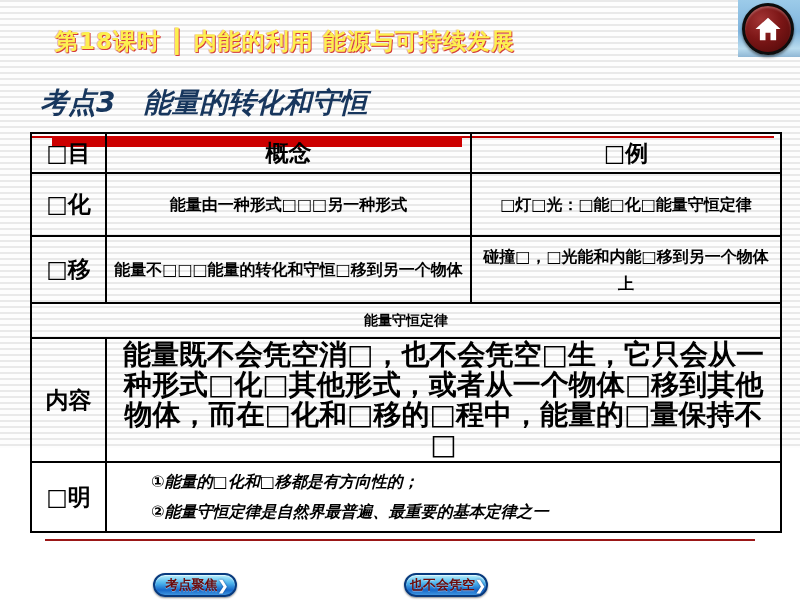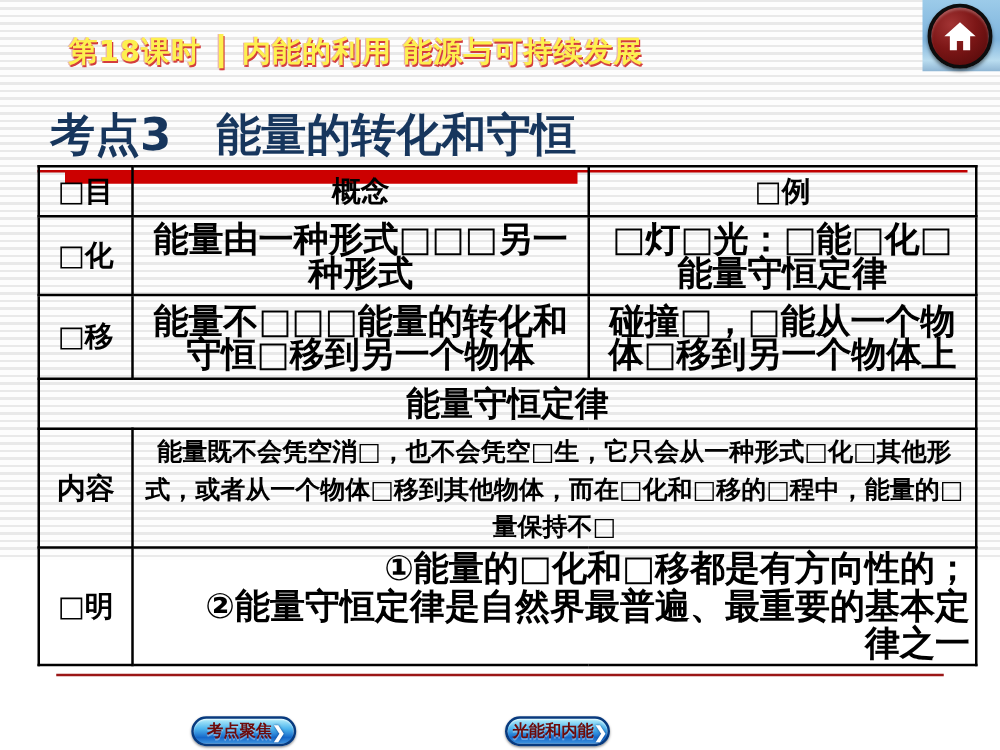--- a/index.html
+++ b/index.html
@@ -30,21 +30,21 @@
     position:absolute;left:4px;top:3px;width:52px;height:52px;border-radius:50%;
     border:3px solid #0d0d0d;cursor:pointer;padding:0;
     background:radial-gradient(circle at 35% 30%,#a23434 0%,#7c1616 45%,#4c0808 100%);
     box-shadow:0 2px 3px rgba(0,0,0,.5), inset 0 2px 2px rgba(255,255,255,.25);
     display:flex;align-items:center;justify-content:center;
   }
   .home-btn svg{width:30px;height:30px;display:block;}
   
   .section-title{
     position:absolute;left:40px;top:84px;
-    font-size:36px;font-weight:bold;color:#17365d;white-space:nowrap;
+    font-size:28px;font-weight:bold;color:#17365d;white-space:nowrap;font-style:italic;
   }
   
   .table-wrap{position:absolute;left:30px;top:132px;width:750px;height:370px;}
   .red-line{
     position:absolute;left:0;top:4px;width:744px;height:2px;
     background:#c00000;z-index:1;
   }
   .red-bar{
     position:absolute;left:22px;top:4px;width:410px;height:11px;
     background:#cc0000;z-index:1;
@@ -53,28 +53,28 @@
     position:relative;z-index:2;border-collapse:collapse;
     width:750px;table-layout:fixed;background:transparent;
   }
   table.concept td{
     border:2px solid #000;color:#000;font-weight:bold;
     text-align:center;vertical-align:middle;padding:1px 4px;
     overflow:hidden;
   }
   td.hdr{height:36px;font-size:23px;}
   td.lbl{font-size:23px;}
-  td.txt{font-size:28px;line-height:27px;}
+  td.txt{font-size:16px;line-height:27px;}
   tr.r2 td{height:59px;}
   tr.r3 td{height:63px;}
-  td.span-row{height:31px;font-size:27px;}
+  td.span-row{height:31px;font-size:14px;}
   tr.r5 td{height:91px;}
-  tr.r5 td.txt{line-height:30px;font-size:20px;padding:1px 8px;}
+  tr.r5 td.txt{line-height:30px;font-size:28px;padding:1px 8px;}
   tr.r6 td{height:66px;}
-  tr.r6 td.txt{text-align:right;padding-left:34px;line-height:30px;}
+  tr.r6 td.txt{text-align:left;padding-left:44px;line-height:30px;font-style:italic;}
   
   .bottom-rule{
     position:absolute;left:45px;top:539px;width:710px;height:2px;background:#9b1717;
   }
   
   .pill{
     position:absolute;top:573px;width:84px;height:24px;border-radius:12px;
     border:2px solid #083a7e;cursor:pointer;padding:0 2px 0 6px;
     background:linear-gradient(180deg,#b8f0fb 0%,#4fb6ee 40%,#1668c9 75%,#3f95e0 100%);
     box-shadow:0 1px 2px rgba(0,0,0,.45), inset 0 1px 1px rgba(255,255,255,.6);
@@ -127,21 +127,21 @@
         <td class="hdr">□例</td>
       </tr>
       <tr class="r2">
         <td class="lbl">□化</td>
         <td class="txt">能量由一种形式□□□另一种形式</td>
         <td class="txt">□灯□光：□能□化□能量守恒定律</td>
       </tr>
       <tr class="r3">
         <td class="lbl">□移</td>
         <td class="txt">能量不□□□能量的转化和守恒□移到另一个物体</td>
-        <td class="txt">碰撞□，□能从一个物体□移到另一个物体上</td>
+        <td class="txt">碰撞□，□光能和内能□移到另一个物体上</td>
       </tr>
       <tr>
         <td class="span-row" colspan="3">能量守恒定律</td>
       </tr>
       <tr class="r5">
         <td class="lbl">内容</td>
         <td class="txt" colspan="2">能量既不会凭空消□，也不会凭空□生，它只会从一种形式□化□其他形式，或者从一个物体□移到其他物体，而在□化和□移的□程中，能量的□量保持不□</td>
       </tr>
       <tr class="r6">
         <td class="lbl">□明</td>
@@ -155,17 +155,17 @@
   </div>
 
   <div class="bottom-rule"></div>
 
   <button class="pill left">
     <span class="pill-label">考点聚焦</span>
     <span class="chev">❯</span>
   </button>
 
   <button class="pill right">
-    <span class="pill-label">光能和内能</span>
+    <span class="pill-label">也不会凭空</span>
     <span class="chev">❯</span>
   </button>
 
 </div>
 
 </body></html>

